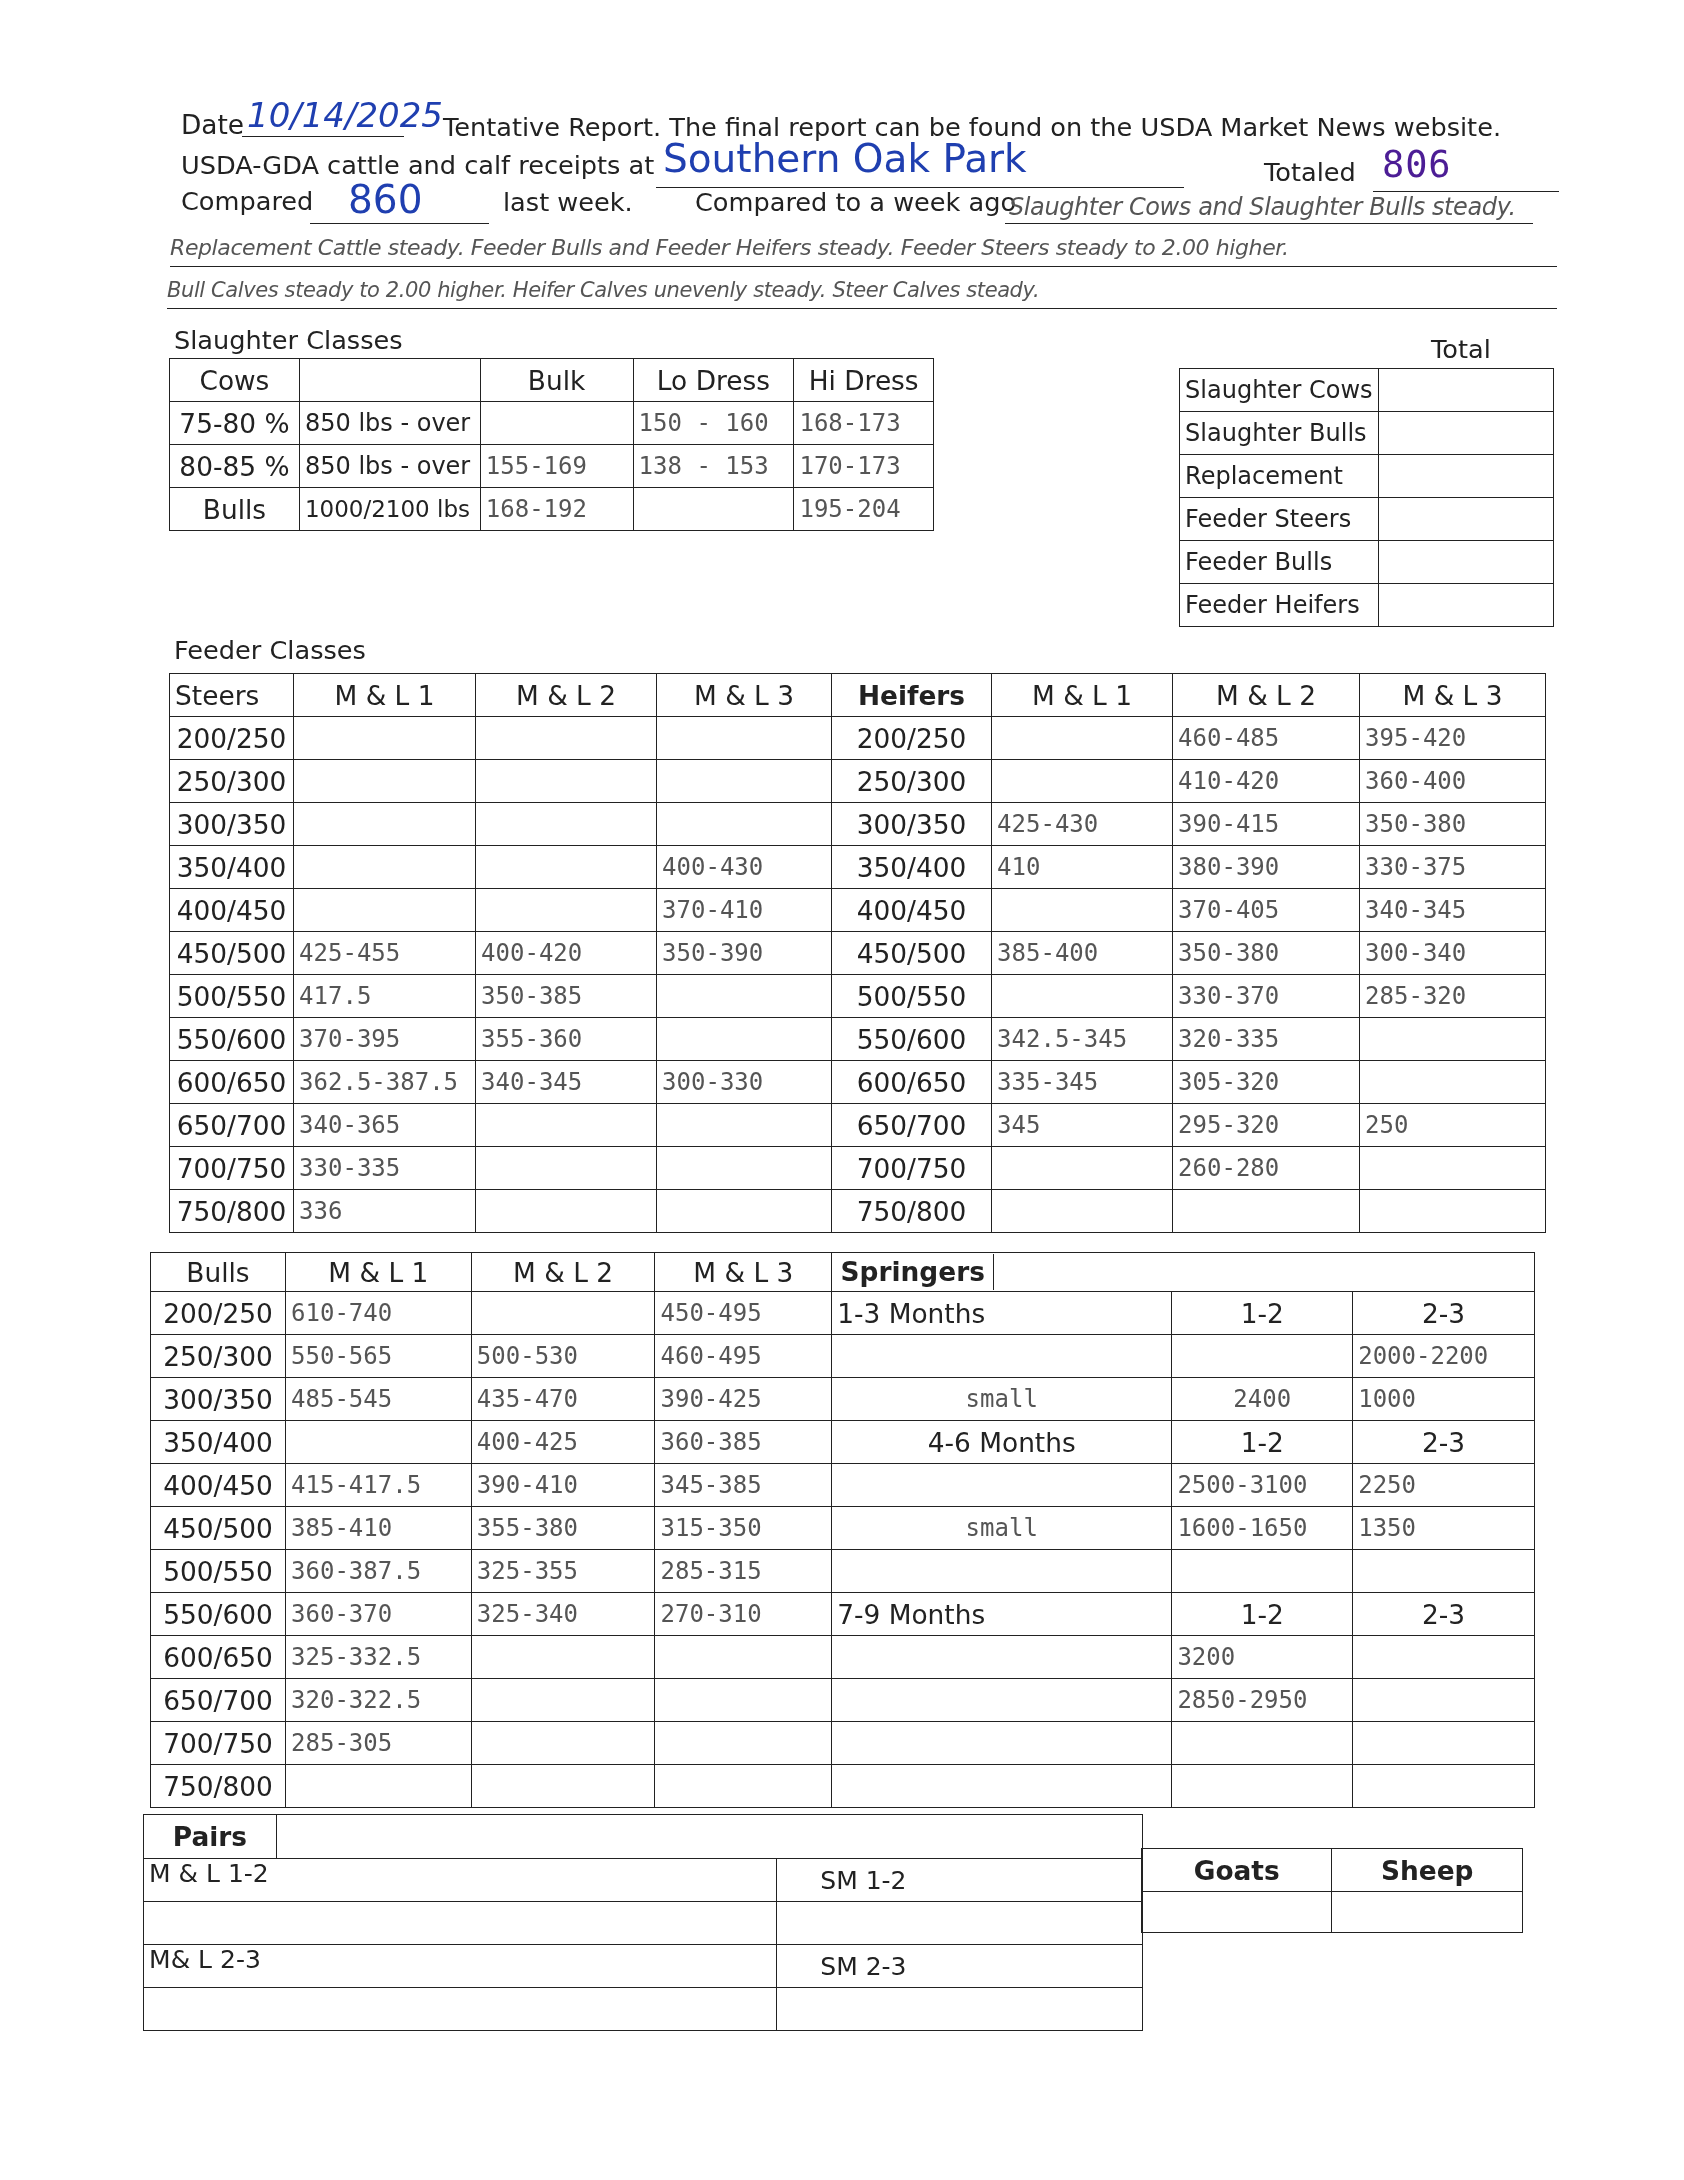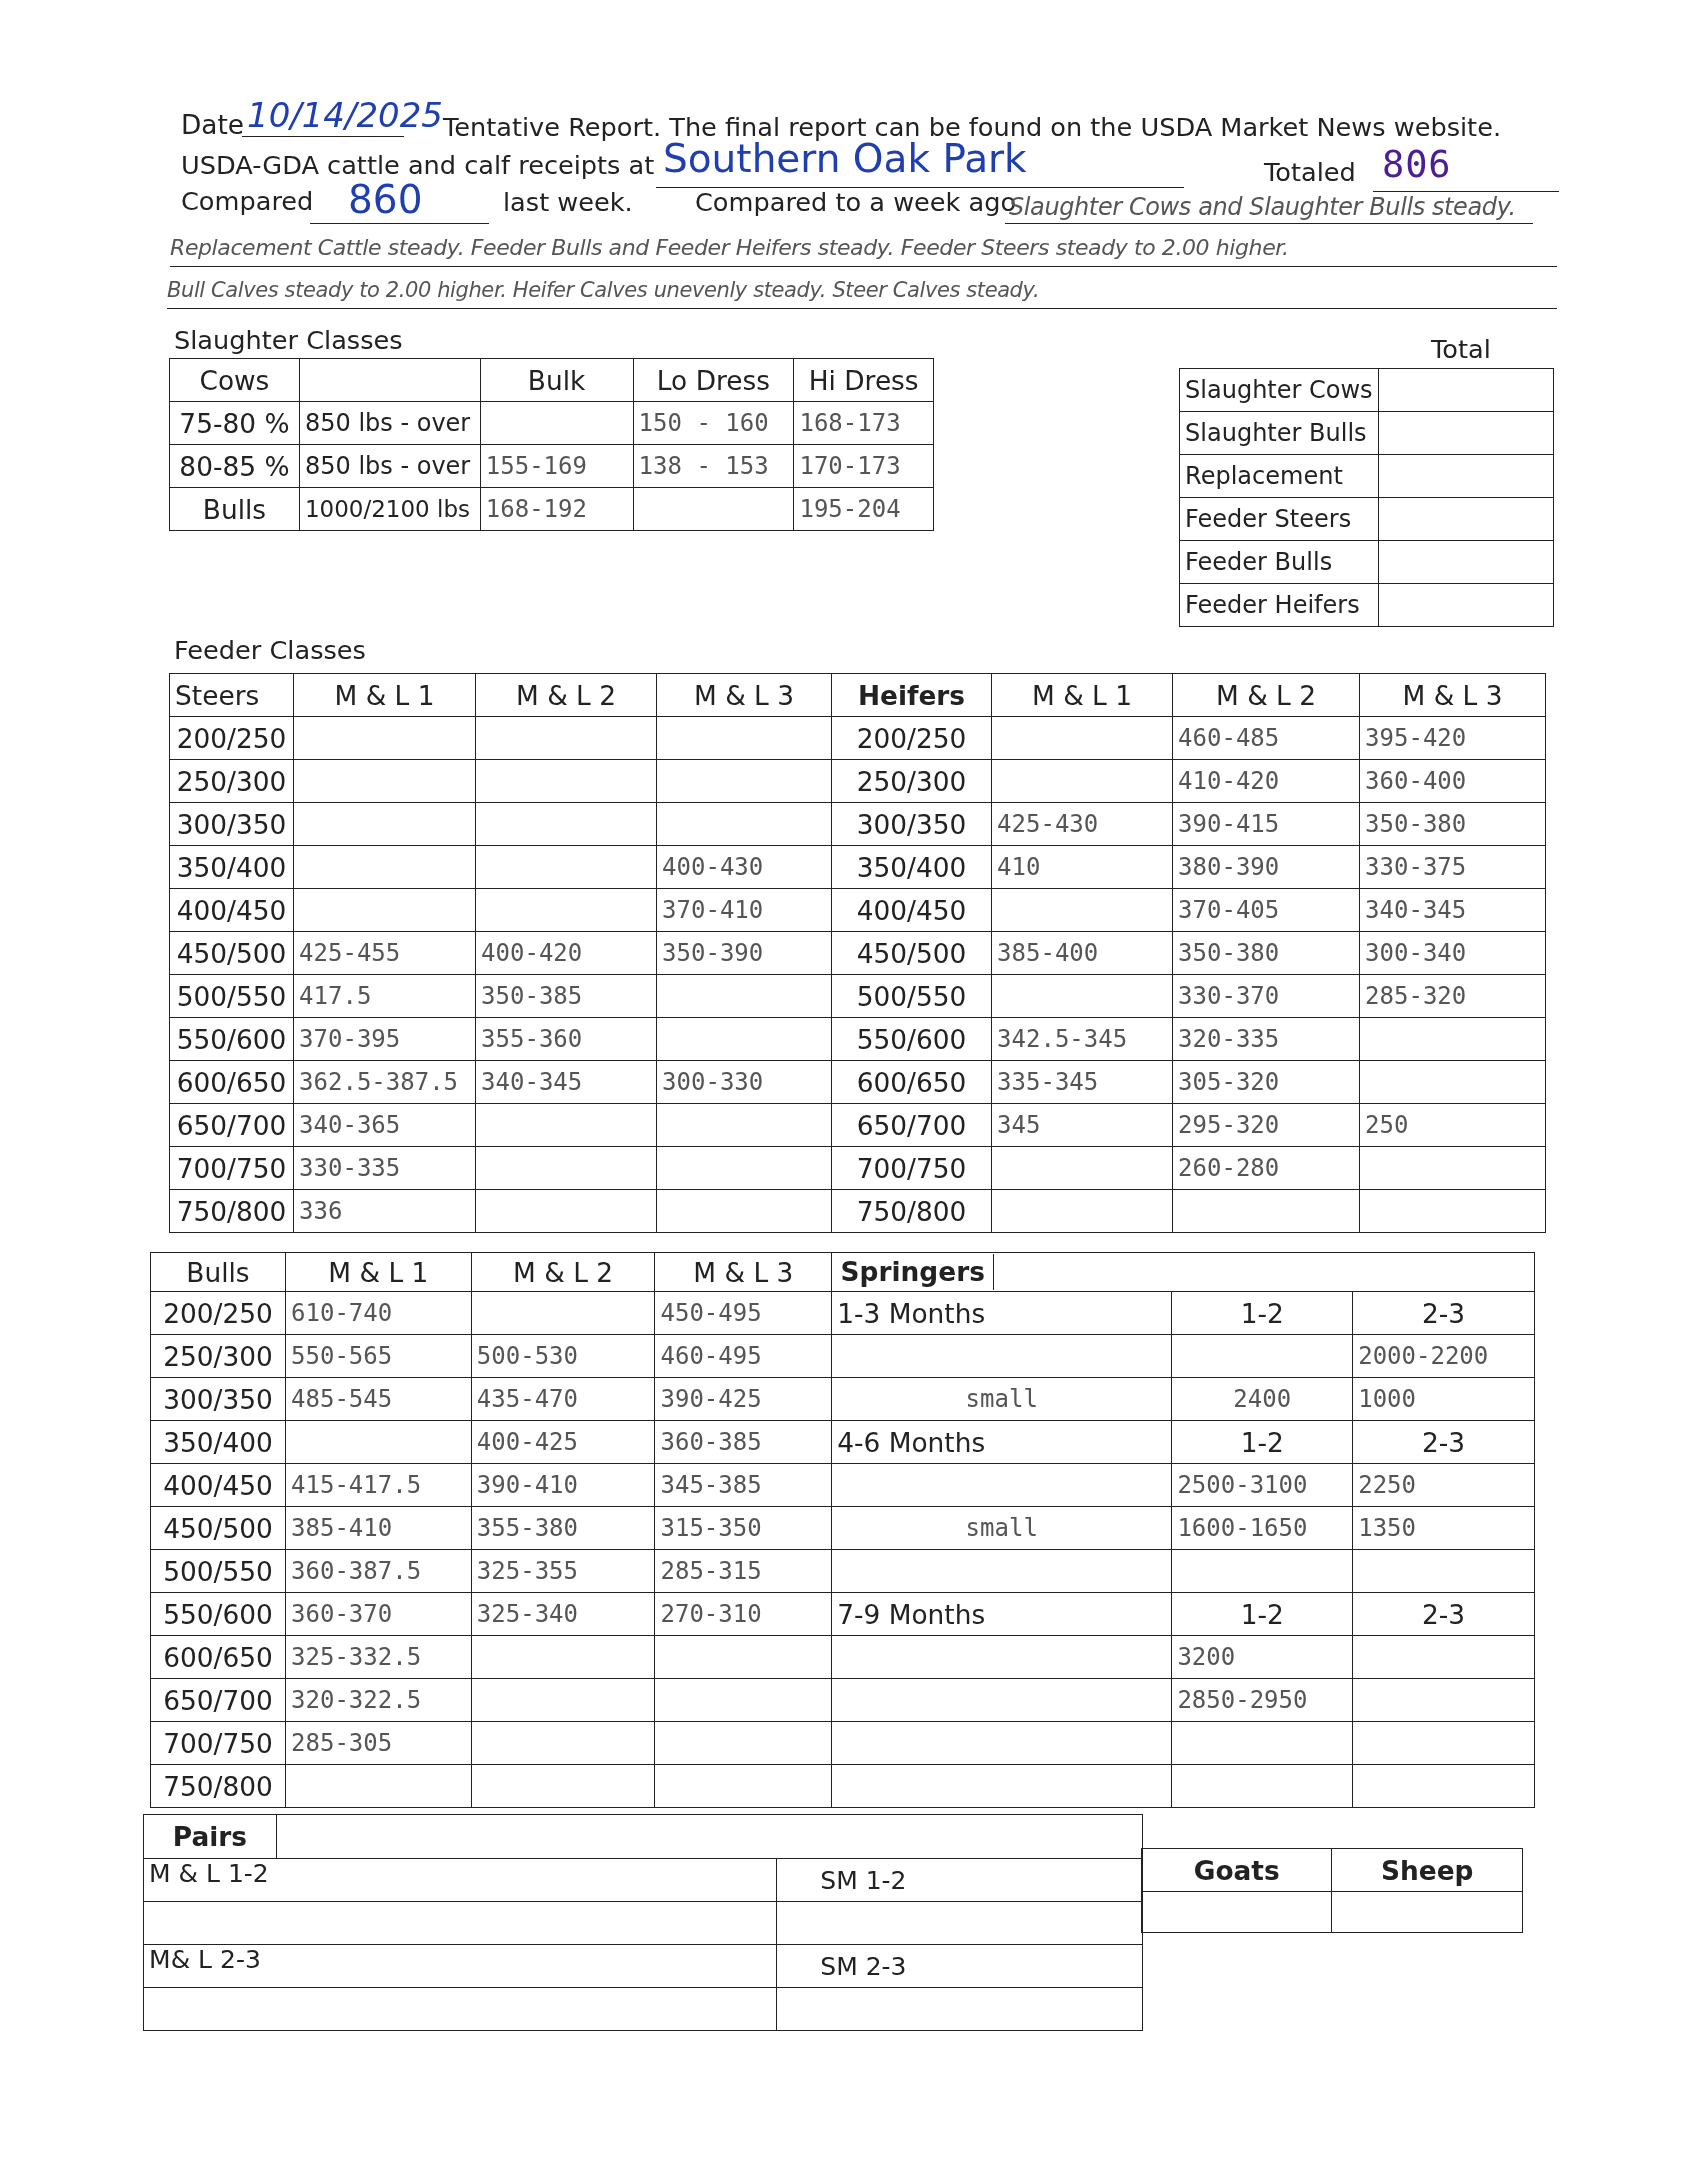--- a/index.html
+++ b/index.html
@@ -326,21 +326,21 @@
           <td class="cell-hw">390-425</td>
           <td class="cell-hw" style="text-align: center;">small</td>
           <td class="cell-hw" style="text-align: center;">2400</td>
           <td class="cell-hw" style="text-align: left;">1000</td>
         </tr>
         <tr style="height: 43px;">
           <td class="lbl c">350/400</td>
           <td class="cell-hw"></td>
           <td class="cell-hw">400-425</td>
           <td class="cell-hw">360-385</td>
-          <td class="lbl" style="text-align: left;">4-6 Months</td>
+          <td class="lbl" style="text-align: center;">4-6 Months</td>
           <td class="lbl c" style="text-align: center;">1-2</td>
           <td class="lbl c" style="text-align: center;">2-3</td>
         </tr>
         <tr style="height: 43px;">
           <td class="lbl c">400/450</td>
           <td class="cell-hw">415-417.5</td>
           <td class="cell-hw">390-410</td>
           <td class="cell-hw">345-385</td>
           <td class="cell-hw" style="text-align: center;"></td>
           <td class="cell-hw" style="text-align: left;">2500-3100</td>

